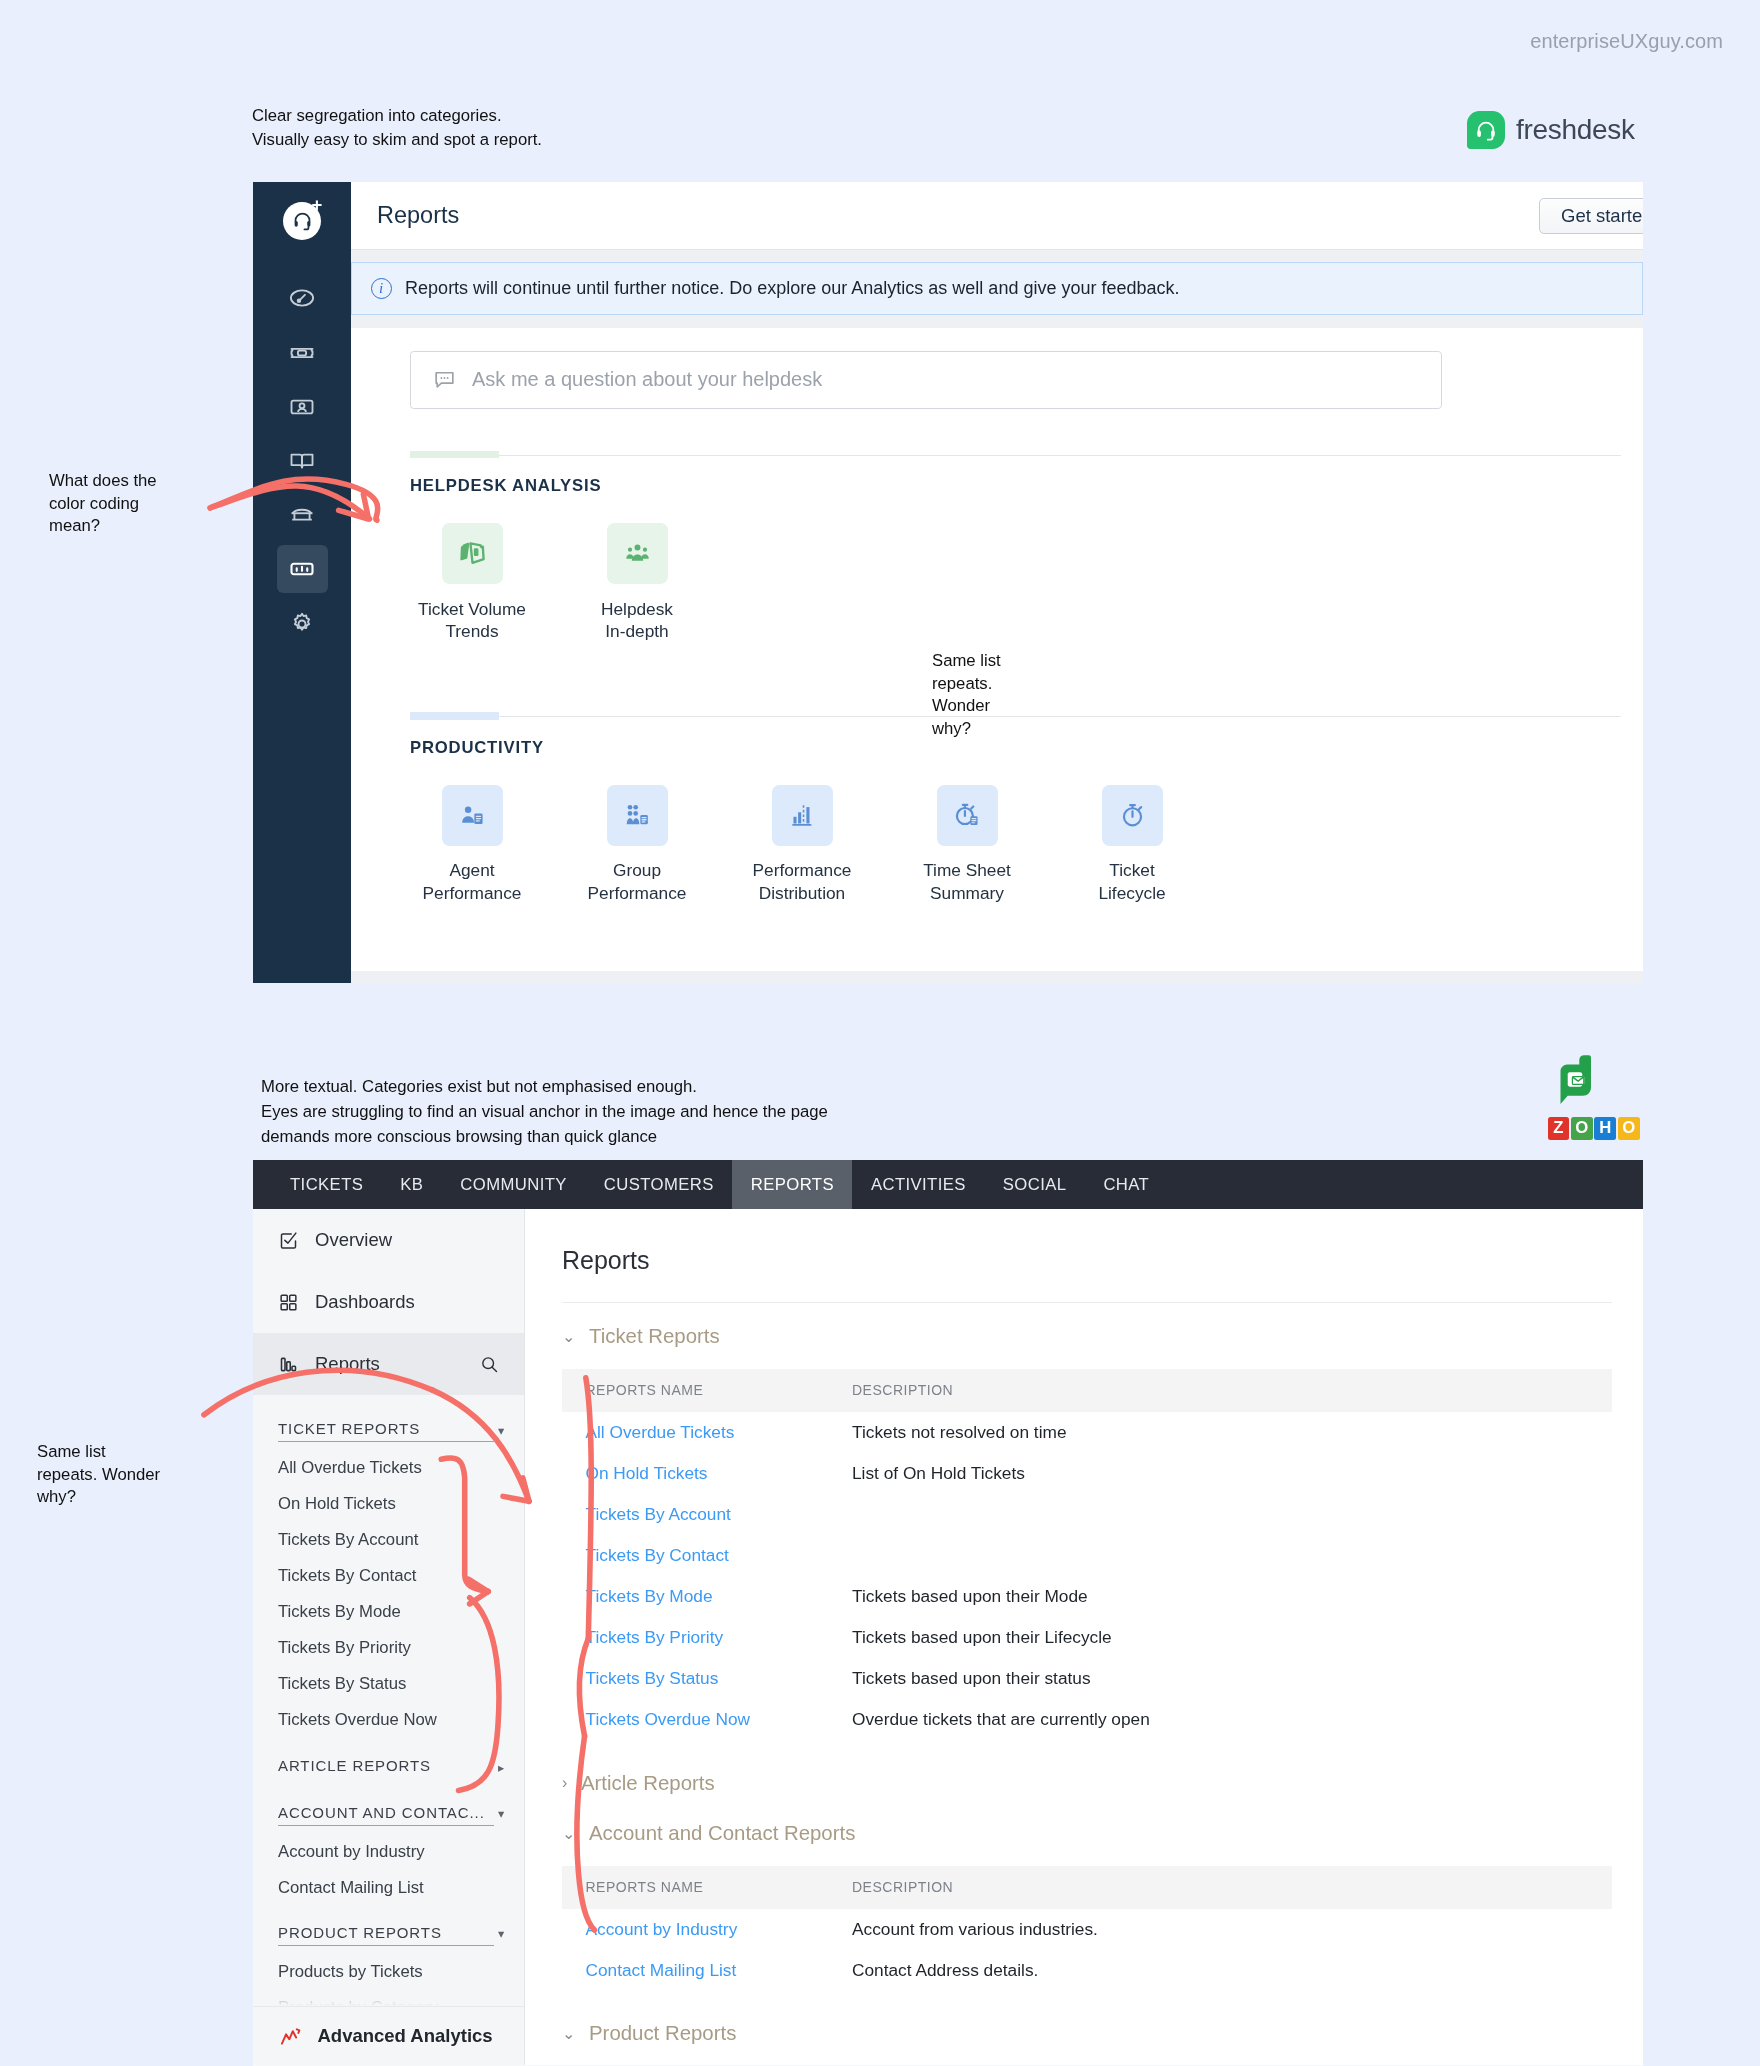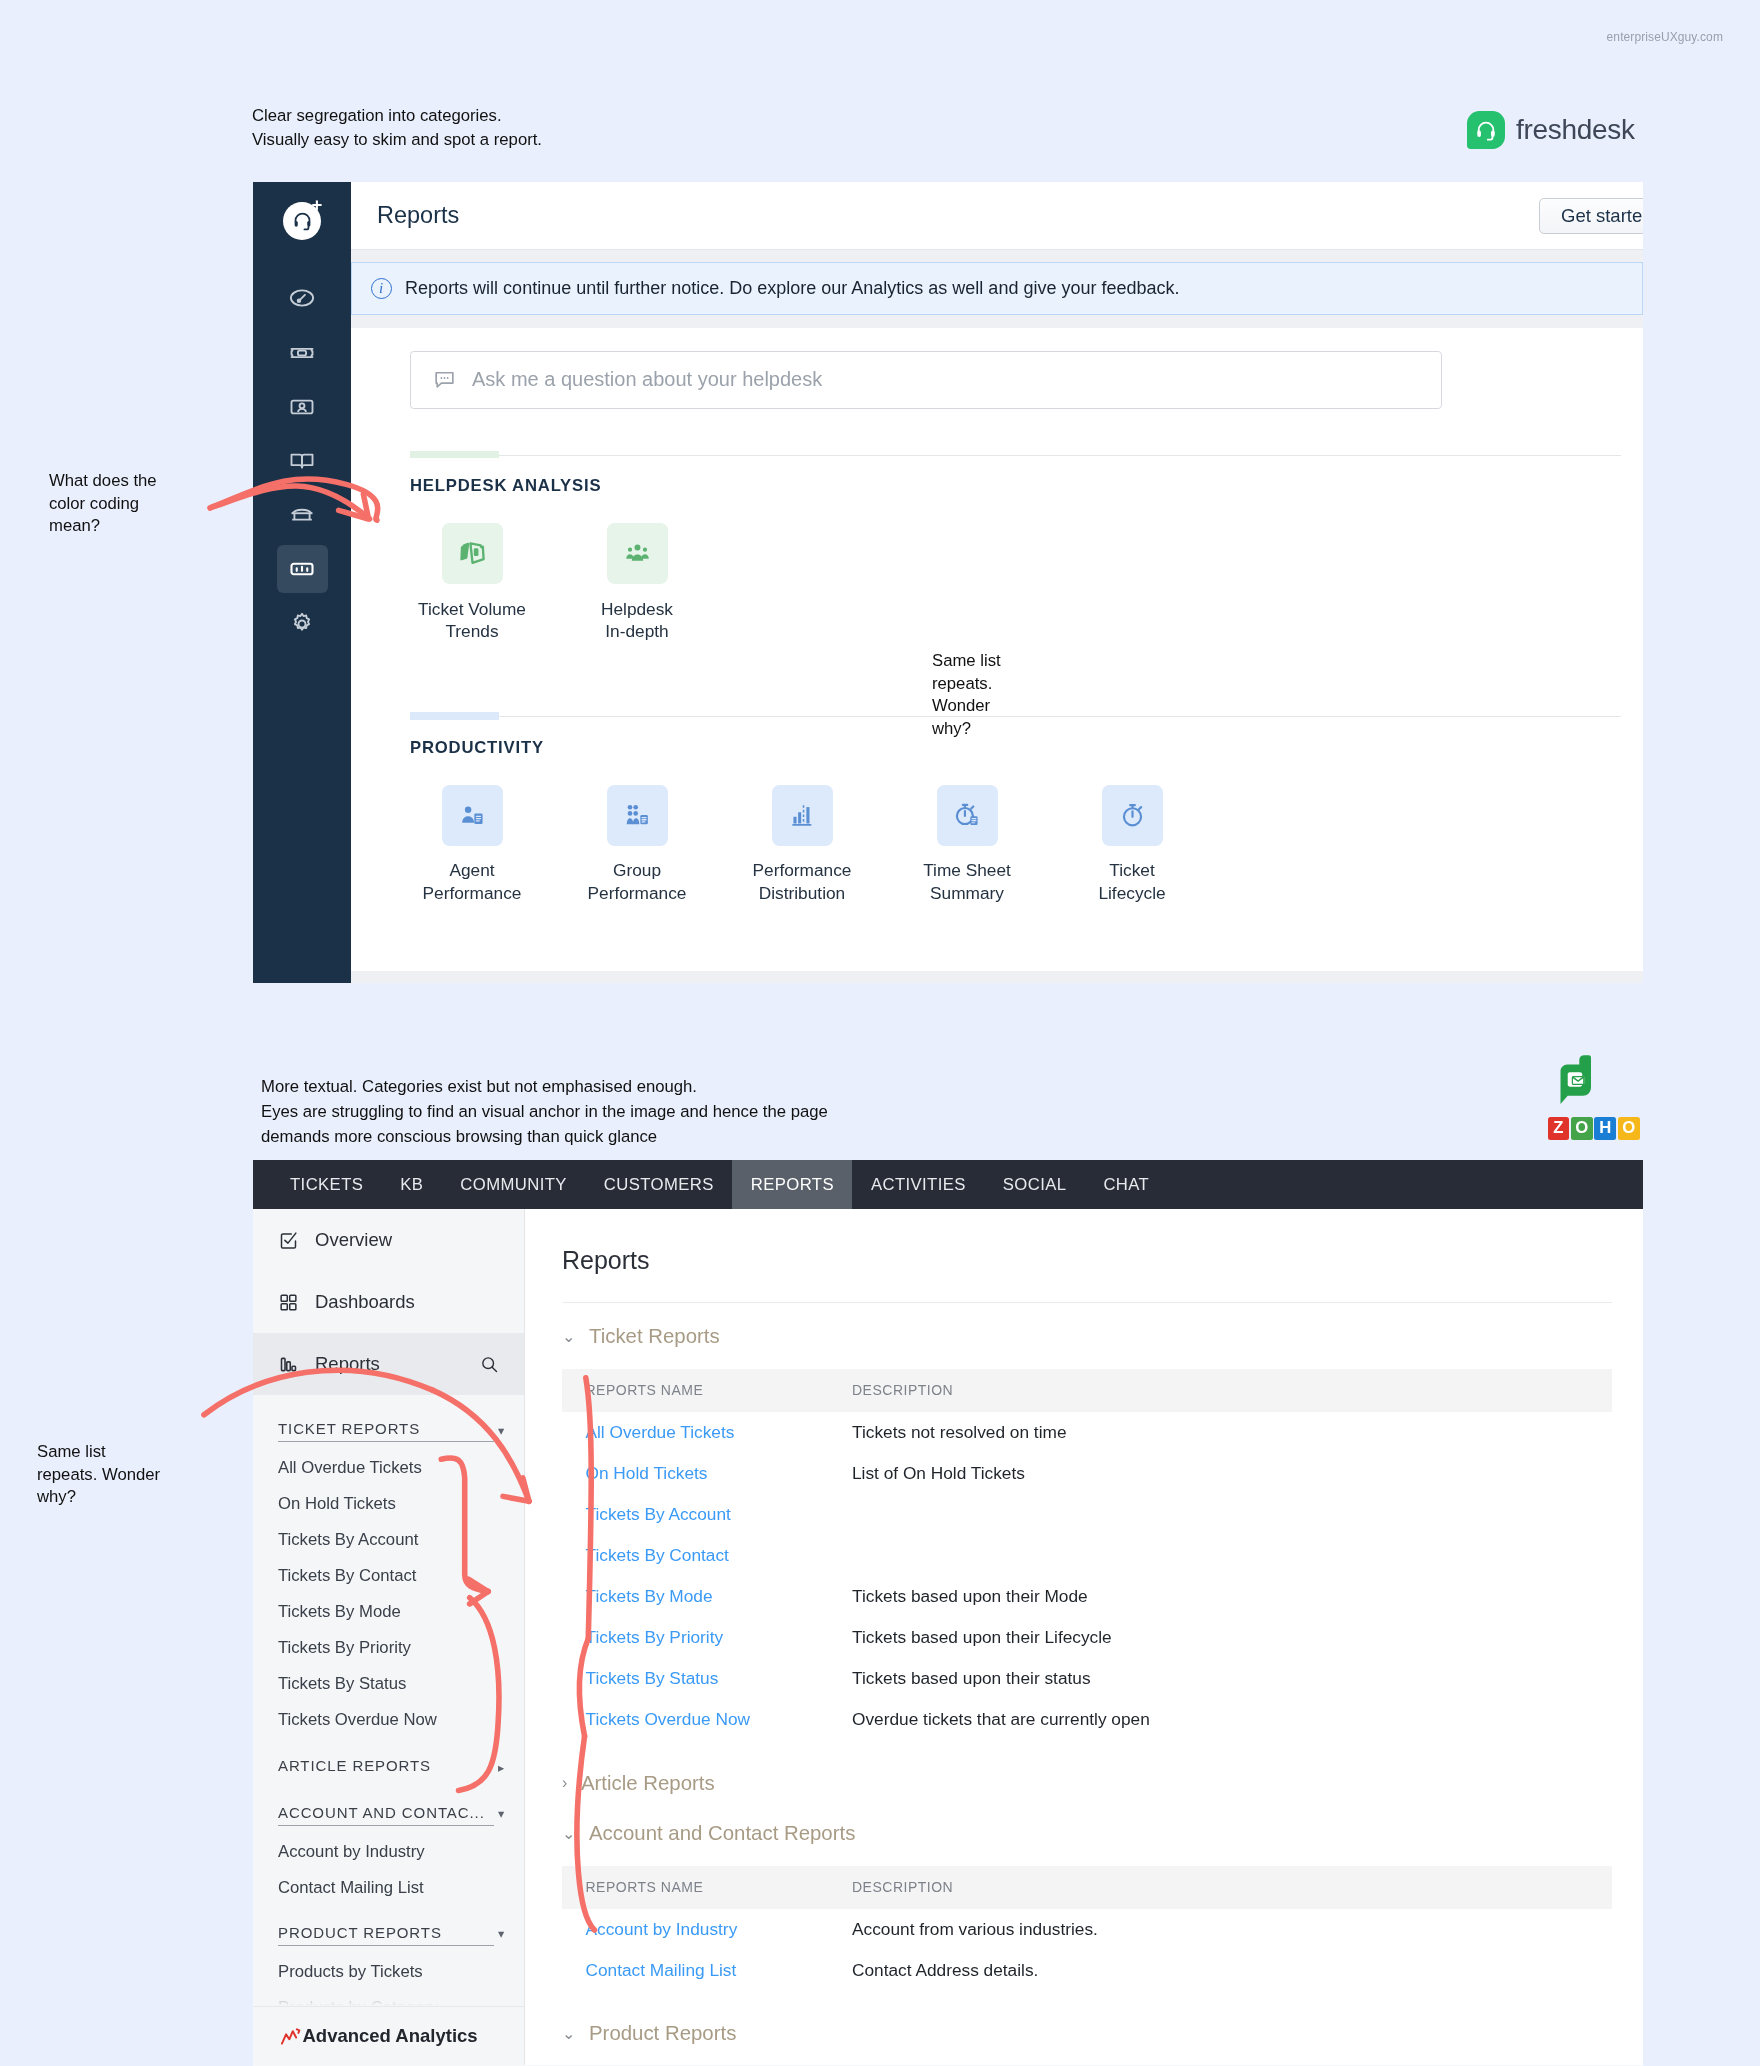--- a/index.html
+++ b/index.html
@@ -8,21 +8,21 @@
     background:#e9effc;
     font-family:"Liberation Sans", sans-serif;
     position:relative;
     overflow:hidden;
   }
   .page { position:relative; width:1761px; height:2066px; }
 
   
   .watermark{
     position:absolute; right:38px; top:30px;
-    font-size:12px; color:#9aa0ab; letter-spacing:0.1px;
+    font-size:20px; color:#9aa0ab; letter-spacing:0.1px;
   }
 
   
   .fd-note{
     position:absolute; left:252px; top:104px;
     font-size:16.7px; line-height:1.45; color:#111; font-weight:400;
   }
 
   
   .fd-brand{
@@ -160,21 +160,21 @@
   .zh-group-title{
     display:flex;align-items:center;font-size:15px;letter-spacing:0.9px;
     color:#3a3f47;border-bottom:0.6px solid #9ea3ab;padding-bottom:4.3px;
     width:216px;position:relative;
   }
   .zh-group-title.noline{ border-bottom:none; }
   .zh-caret{ position:absolute;right:-11px;top:2.5px;color:#5d646e;font-size:12.4px; }
   .zh-item{ font-size:16.7px;color:#3a4049;margin-top:16px; }
   .zh-adv{
     position:absolute;left:0;bottom:0;width:100%;height:59px;background:#f5f6f8;
-    display:flex;align-items:center;padding-left:26px;
+    display:flex;align-items:center;gap:15px;padding-left:26px;
     font-size:18.5px;font-weight:700;color:#22262d;border-top:0.6px solid #e7e9ec;
   }
   .zh-fade{
     position:absolute;left:0;bottom:59px;width:100%;height:25px;
     background:linear-gradient(rgba(245,246,248,0),#f5f6f8);
   }
 
   .zh-main{ flex:1;background:#fff;padding:37px 0 0 37px;position:relative; }
   .zh-h1{ font-size:25px;color:#2b3038;font-weight:400; }
   .zh-hr{ width:1050px;height:0.6px;background:#ececec;margin-top:27px; }

